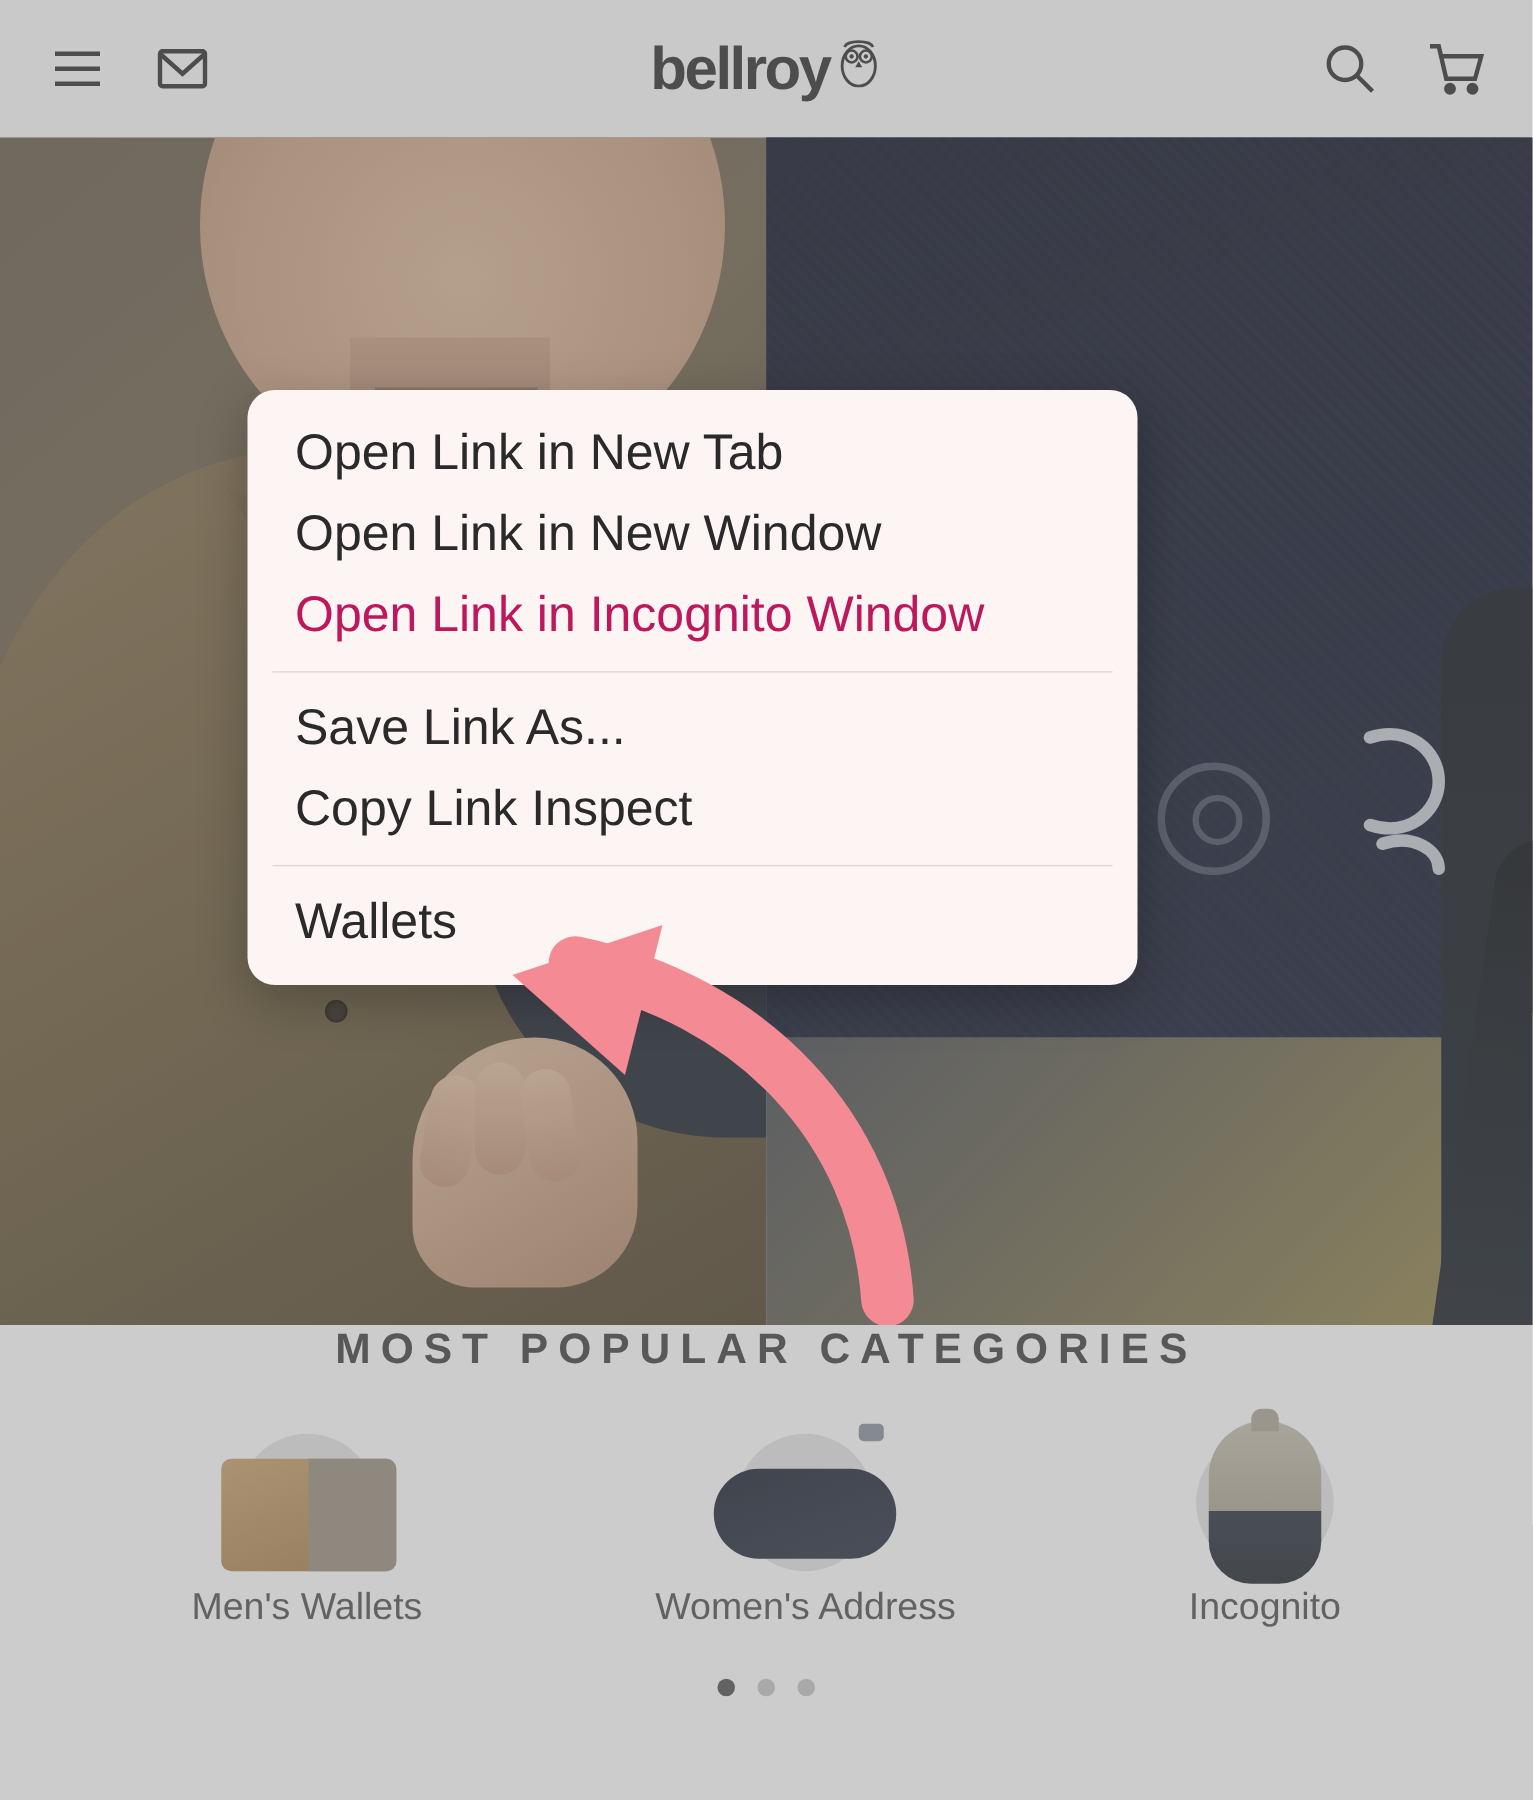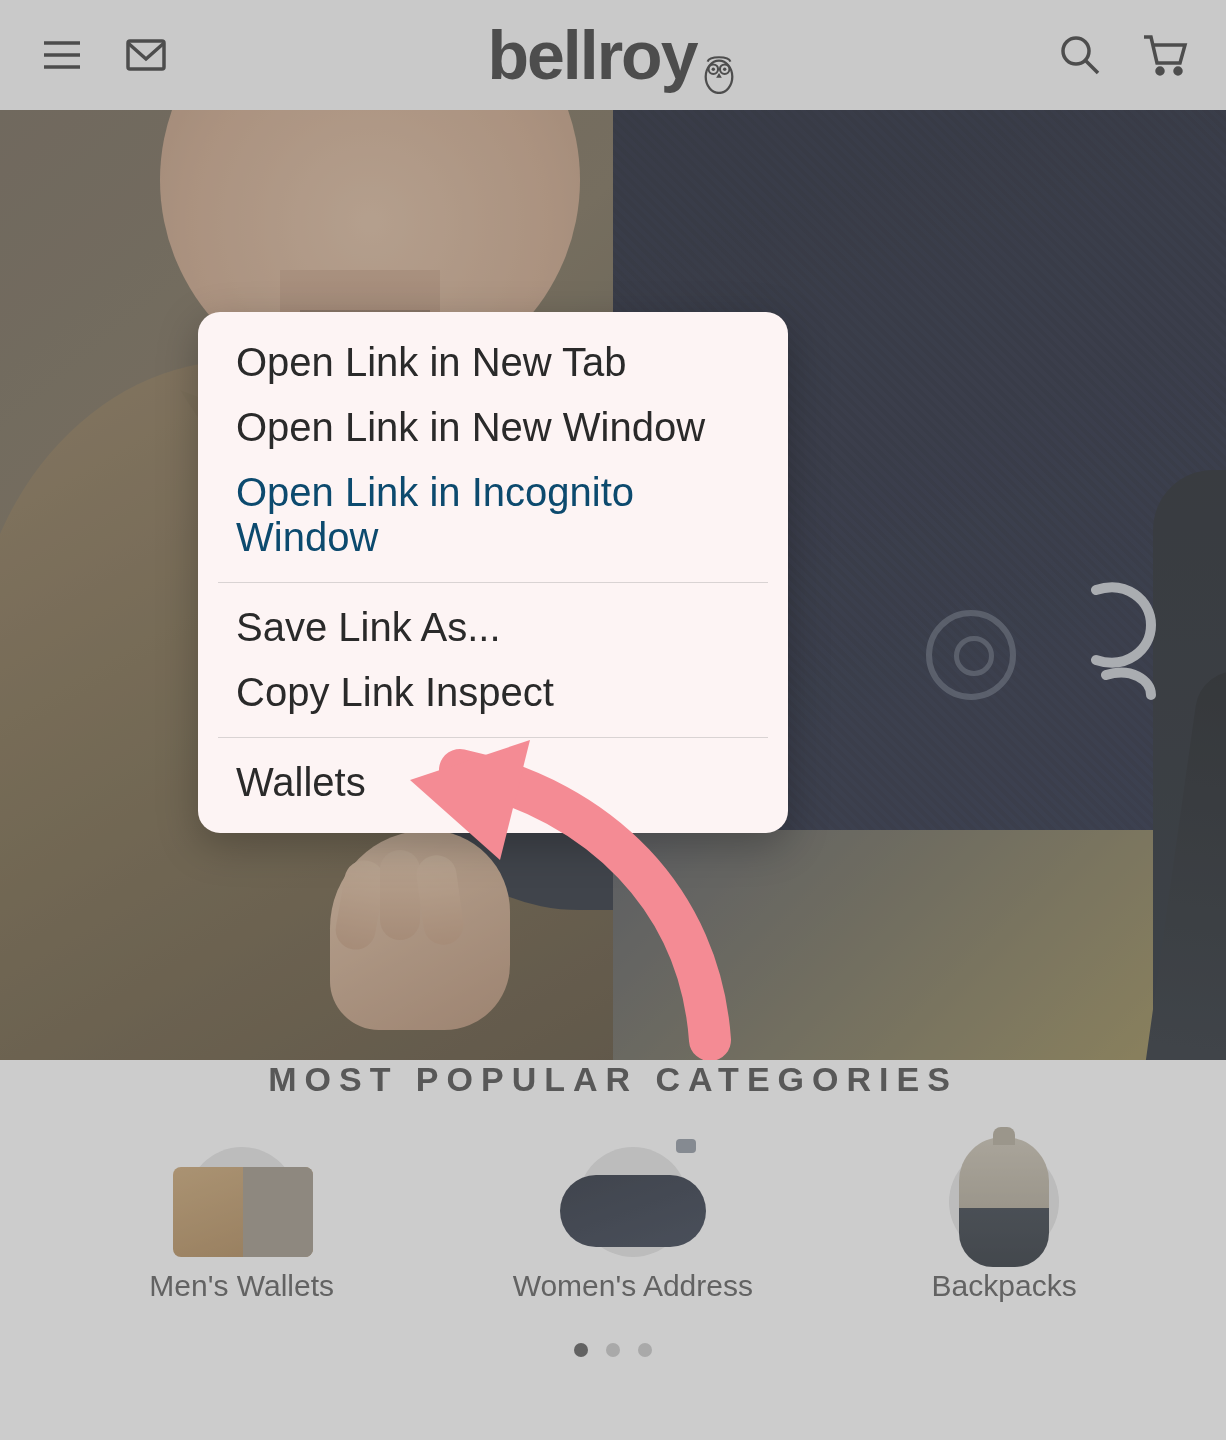--- a/index.html
+++ b/index.html
@@ -10,21 +10,21 @@
   .page { width:100%; height:100%; }
 
   .header {
     height:110px; display:flex; align-items:center; justify-content:space-between;
     padding:0 38px; background:#fafafa;
   }
   .header-left, .header-right { display:flex; align-items:center; gap:36px; }
   .icon-btn { width:48px; height:48px; display:flex; align-items:center; justify-content:center; cursor:pointer; }
   .icon-btn svg { stroke:#333; stroke-width:3.5; fill:none; }
 
-  .logo { font-size:68px; font-weight:700; letter-spacing:-2px; color:#333; display:flex; align-items:flex-end; gap:4px; position:relative; }
+  .logo { font-size:48px; font-weight:700; letter-spacing:-2px; color:#333; display:flex; align-items:flex-start; gap:4px; position:relative; }
   .owl { width:38px; height:42px; }
 
   .hero { width:100%; height:950px; display:flex; }
   .hero-left, .hero-right { width:50%; height:100%; position:relative; overflow:hidden; }
   .hero-left { background:linear-gradient(140deg,#6b5f4e 0%,#74684f 40%,#4a4036 100%); }
   .face { position:absolute; top:-140px; left:160px; width:420px; height:420px; border-radius:50%; background:radial-gradient(circle at 50% 60%,#d9b79a 0%,#caa284 55%,#b08a6e 100%); }
   .jaw { position:absolute; top:160px; left:280px; width:160px; height:180px; border-radius:0 0 90px 90px; background:linear-gradient(180deg,#c79f82 0%,#a07b60 100%); }
   .stubble { position:absolute; top:200px; left:300px; width:130px; height:140px; border-radius:0 0 80px 80px; background:radial-gradient(#5c4a3a,#3e2f22); opacity:0.35; }
   .shirt { position:absolute; top:250px; left:-30px; width:680px; height:800px; border-radius:40% 40% 0 0; background:linear-gradient(150deg,#8a7352 0%,#71603f 40%,#4d402b 100%); }
   .collar { position:absolute; top:280px; left:180px; width:260px; height:200px; background:linear-gradient(160deg,#7e6a48,#5c4c30); clip-path:polygon(0 0,50% 100%,100% 0,80% 10%,50% 70%,20% 10%); }
@@ -56,26 +56,26 @@
   .backpack { position:absolute; top:-10px; left:10px; width:90px; height:130px; background:linear-gradient(180deg,#c8c0b0 0%,#b0a896 55%,#2e3640 55%,#232a32 100%); border-radius:44px 44px 34px 34px; }
   .backpack::before{content:"";position:absolute;top:-10px;left:34px;width:22px;height:18px;background:#b0a896;border-radius:8px 8px 0 0;}
 
   .dots { display:flex; justify-content:center; gap:18px; margin-top:40px; }
   .dot { width:14px; height:14px; border-radius:50%; background:#c7c7c7; }
   .dot.active { background:#555; }
 
   
   .dim { position:absolute; inset:0; background:rgba(120,120,120,0.38); }
   .context-menu {
-    position:absolute; top:312px; left:198px; width:590px;
+    position:absolute; top:312px; left:198px; width:712px;
     background:#fdf4f4; border-radius:22px; box-shadow:0 12px 40px rgba(0,0,0,0.25);
     padding:18px 0;
   }
   .menu-item { padding:10px 38px; font-size:40px; color:#2a2a2a; cursor:pointer; }
-  .menu-item.disabled { color:#0c4a6e; cursor:default; }
+  .menu-item.disabled { color:#be185d; cursor:default; }
   .menu-sep { height:1px; background:#d9d3d3; margin:12px 20px; }
 
   .arrow { position:absolute; top:740px; left:400px; width:350px; height:320px; pointer-events:none; }
   .arrow svg { width:100%; height:100%; }
 </style>
 </head>
 <body>
 
 <div class="page">
 
@@ -160,21 +160,21 @@
       <div class="cat-circle">
           <div class="wallet-w"></div>
           <div class="tab"></div>
         </div>
       <div class="cat-label">Women's Address</div>
     </div>
     <div class="cat">
       <div class="cat-circle">
           <div class="backpack"></div>
         </div>
-      <div class="cat-label">Backpacks</div>
+      <div class="cat-label">Incognito</div>
     </div>
   </div>
 
   <div class="dots">
     <div class="dot active"></div>
     <div class="dot"></div>
     <div class="dot"></div>
   </div>
 </div>
 

